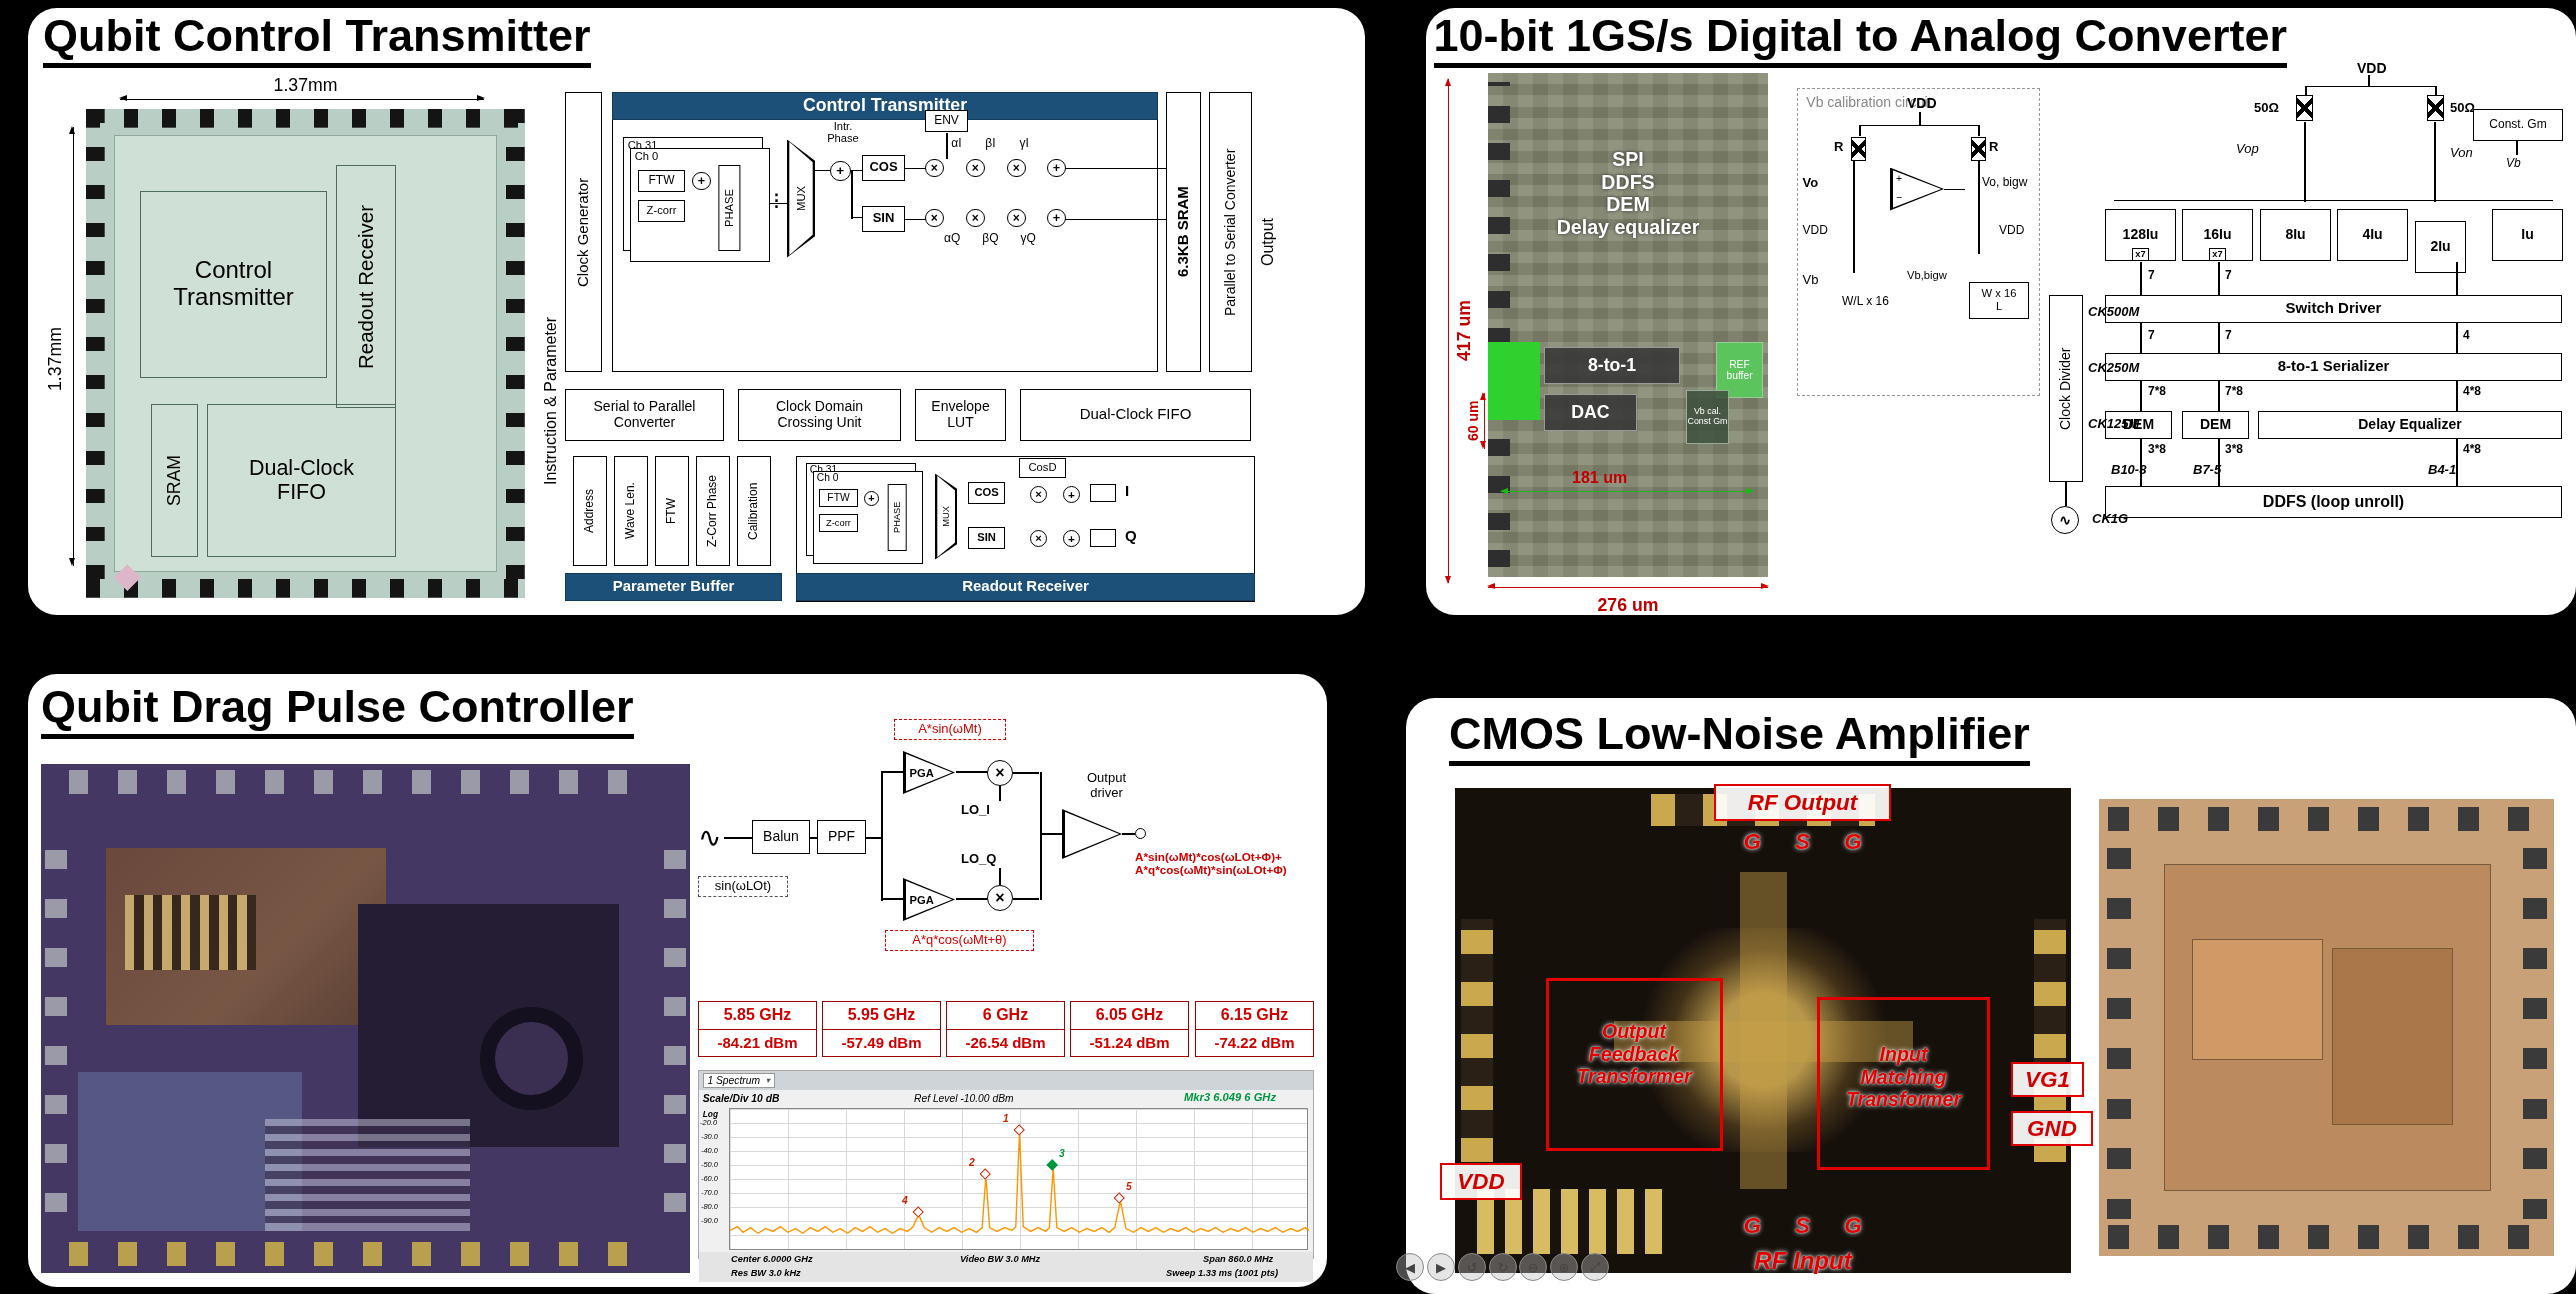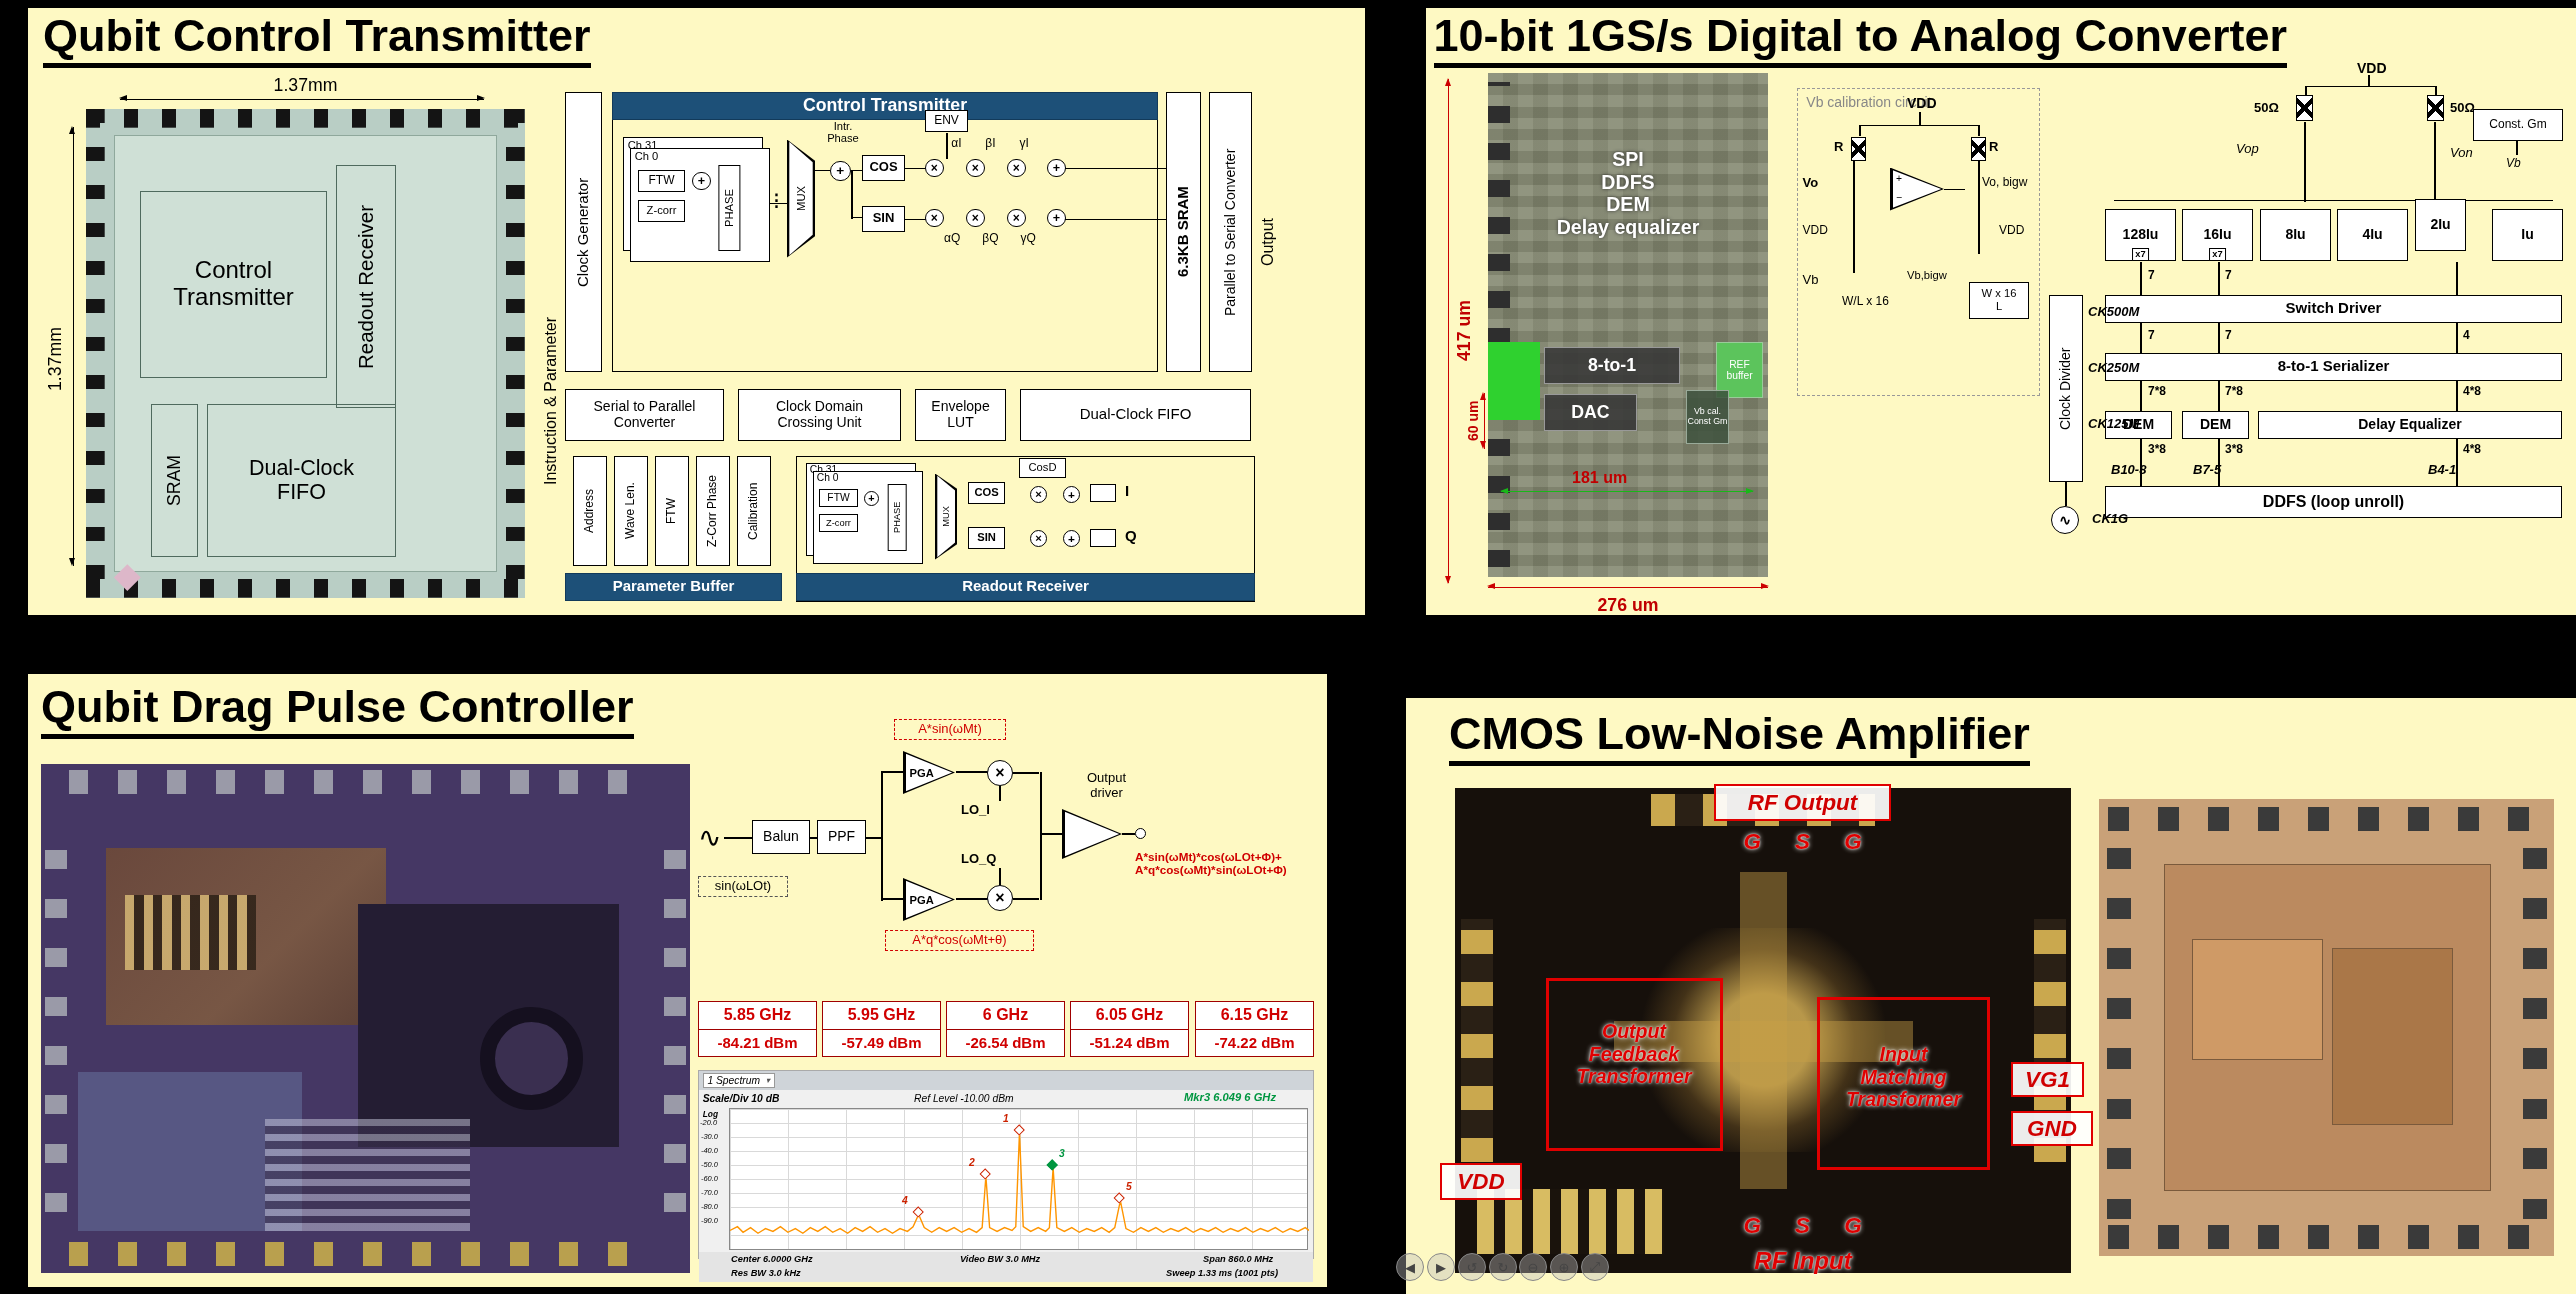--- a/index.html
+++ b/index.html
@@ -1,19 +1,19 @@
 <!DOCTYPE html>
 <html style="font-size:15px"><head>
 <meta charset="utf-8">
 <style>
   *{box-sizing:border-box;margin:0;padding:0;}
   html,body{background:#000;}
   #root{position:relative;width:2576px;height:1295px;background:#000;
         font-family:"Liberation Sans",sans-serif;color:#000;overflow:hidden;}
-  .panel{position:absolute;background:#fef9c3;}
+  .panel{position:absolute;background:#ffffff;border-radius:29px;}
   .abs{position:absolute;}
   .t{position:absolute;white-space:pre-line;line-height:1.15;}
   .title{position:absolute;font-weight:bold;font-size:45px;line-height:1.1;
          border-bottom:5.6px solid #000;padding-bottom:2.8px;white-space:nowrap;}
   .box{position:absolute;border:1.9px solid #000;background:#fff;display:flex;
        align-items:center;justify-content:center;text-align:center;
        white-space:pre-line;line-height:1.12;font-size:14px;}
   .v{writing-mode:vertical-rl;transform:rotate(180deg);}
   .hdr{background:#1d5078;color:#fff;font-weight:bold;border-color:#123a5a;}
   .circ{position:absolute;border:1.9px solid #000;border-radius:50%;background:#fff;
@@ -272,21 +272,21 @@
       <div class="box" style="left:385px;top:149px;width:71px;height:52px;font-weight:bold;">
         <span>16Iu</span>
         <span class="x7box">x7</span>
       </div>
       <div class="box" style="left:463px;top:149px;width:71px;height:52px;font-weight:bold;">
         <span>8Iu</span>
       </div>
       <div class="box" style="left:540px;top:149px;width:71px;height:52px;font-weight:bold;">
         <span>4Iu</span>
       </div>
-      <div class="box" style="left:618px;top:139px;width:51px;height:52px;font-weight:bold;">
+      <div class="box" style="left:618px;top:161px;width:51px;height:52px;font-weight:bold;">
         <span>2Iu</span>
       </div>
       <div class="box" style="left:695px;top:149px;width:71px;height:52px;font-weight:bold;">
         <span>Iu</span>
       </div>
 
       <div class="ln" style="left:343px;top:202px;width:1.9px;height:34px;"></div>
       <div class="ln" style="left:421px;top:202px;width:1.9px;height:34px;"></div>
       <div class="ln" style="left:659px;top:202px;width:1.9px;height:34px;"></div>
       <div class="t" style="left:351px;top:209px;font-size:12px;font-weight:bold;">7</div>

